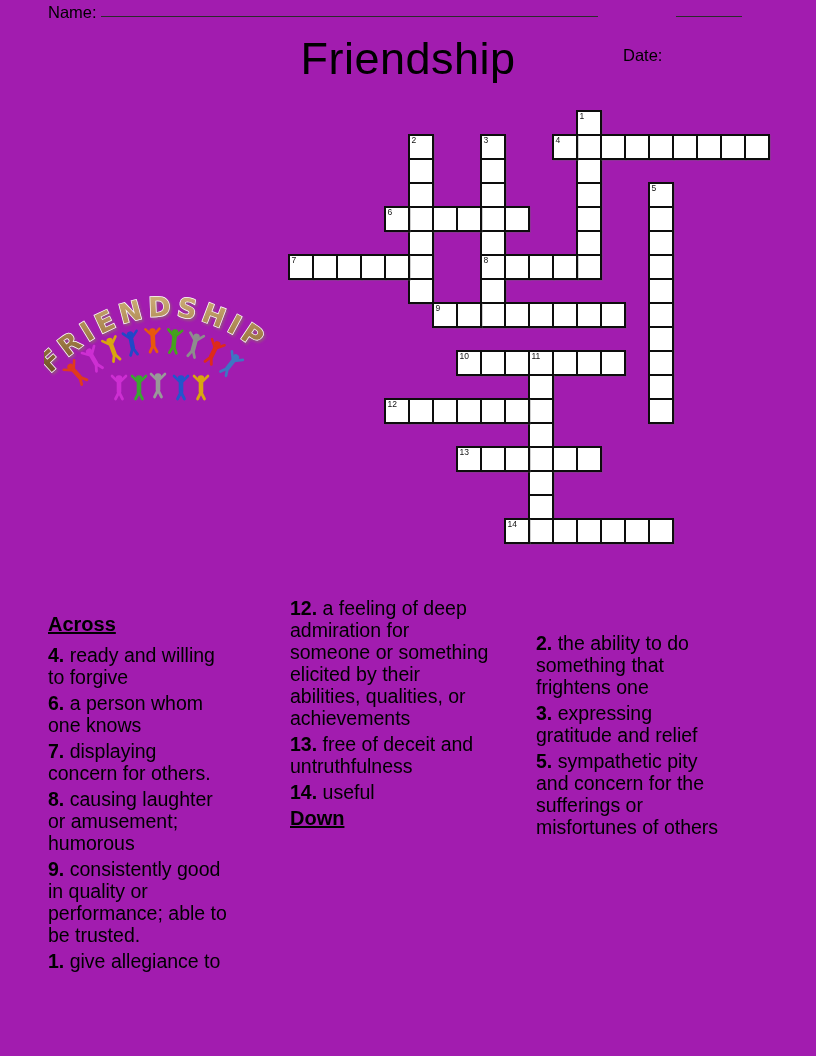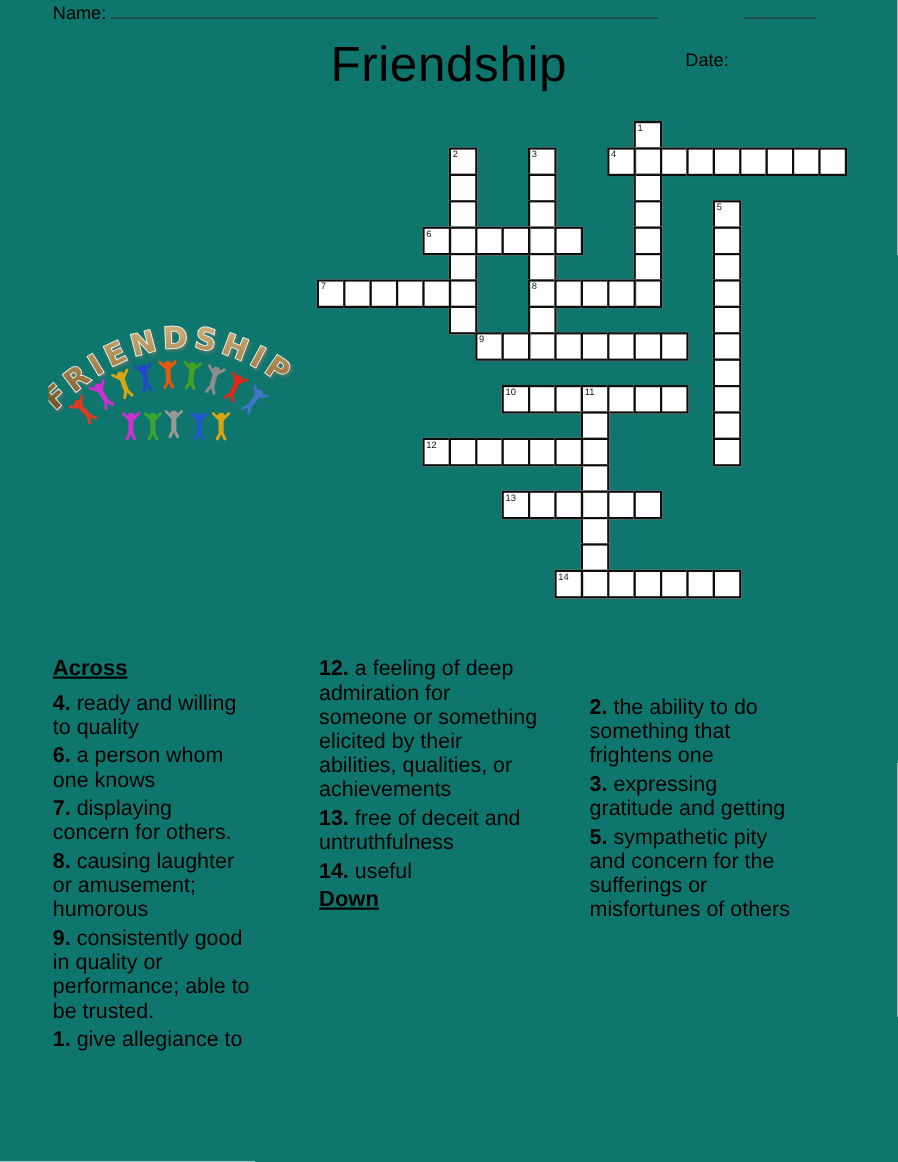--- a/index.html
+++ b/index.html
@@ -1,17 +1,17 @@
 <!DOCTYPE html>
 <html><head>
 <meta charset="utf-8">
 <style>
   html,body{margin:0;padding:0;background:#fff;}
   .page{
-    position:relative; width:816px; height:1056px; background:#0f766e;
+    position:relative; width:816px; height:1056px; background:#a21caf;
     font-family:"Liberation Sans", sans-serif; color:#000; overflow:hidden;
   }
   
   .hdr-label{position:absolute; font-size:16.5px; top:3px;}
   .name-label{left:48px;}
   .name-line{position:absolute; left:101px; top:1px; width:497px; height:15px; border-bottom:1.6px solid #2b2b2b;}
   .date-label{left:623px;margin-top:43px;}
   .date-line{position:absolute; left:676px; top:1px; width:66px; height:15px; border-bottom:1.6px solid #2b2b2b;}
   
   .title{position:absolute; top:33px; left:0; width:100%; text-align:center;
@@ -29,21 +29,21 @@
   .arc-text{
     font-family:"DejaVu Sans", sans-serif; font-weight:700; font-size:27px;
     letter-spacing:5px; fill:url(#goldgrad);
     stroke:#ffffff; stroke-width:1.4px; paint-order:stroke;
   }
   
   .clue-col{position:absolute; top:597px;}
   .col-1{left:48px; width:217px;}
   .col-2{left:290px; width:226px;}
   .col-3{left:536px; width:228px;margin-top:35px;}
-  .clue-heading{font-size:20px; font-weight:700; text-decoration:underline; margin:0 0 8px 0;}
+  .clue-heading{font-size:20px; font-weight:700; text-decoration:underline; margin:16px 0 8px 0;}
   .clue-heading.down{margin-top:3px;}
   .clue{font-size:19.5px; line-height:22px; margin:0 0 4px 0;}
   .clue b{font-weight:700;}
   .clue-text{white-space:pre-line;}
 </style>
 </head>
 <body>
 
 <div class="page">
 
@@ -211,21 +211,21 @@
         <use href="#person" transform="translate(114 98) rotate(0)" style="color:#999999"></use>
         <use href="#person" transform="translate(137 100) rotate(0)" style="color:#2355cd"></use>
         <use href="#person" transform="translate(157 100) rotate(0)" style="color:#d9a50f"></use>
       </g>
   </svg>
 
   <div class="clue-col col-1">
     <h3 class="clue-heading">Across</h3>
     <div>
         <p class="clue"><b>4. </b><span class="clue-text">ready and willing
-to quality</span></p>
+to forgive</span></p>
         <p class="clue"><b>6. </b><span class="clue-text">a person whom
 one knows</span></p>
         <p class="clue"><b>7. </b><span class="clue-text">displaying
 concern for others.</span></p>
         <p class="clue"><b>8. </b><span class="clue-text">causing laughter
 or amusement;
 humorous</span></p>
         <p class="clue"><b>9. </b><span class="clue-text">consistently good
 in quality or
 performance; able to
@@ -248,21 +248,21 @@
       </div>
     <h3 class="clue-heading down">Down</h3>
   </div>
 
   <div class="clue-col col-3">
     <div>
         <p class="clue"><b>2. </b><span class="clue-text">the ability to do
 something that
 frightens one</span></p>
         <p class="clue"><b>3. </b><span class="clue-text">expressing
-gratitude and getting</span></p>
+gratitude and relief</span></p>
         <p class="clue"><b>5. </b><span class="clue-text">sympathetic pity
 and concern for the
 sufferings or
 misfortunes of others</span></p>
       </div>
   </div>
 
 </div>
 
 </body></html>

